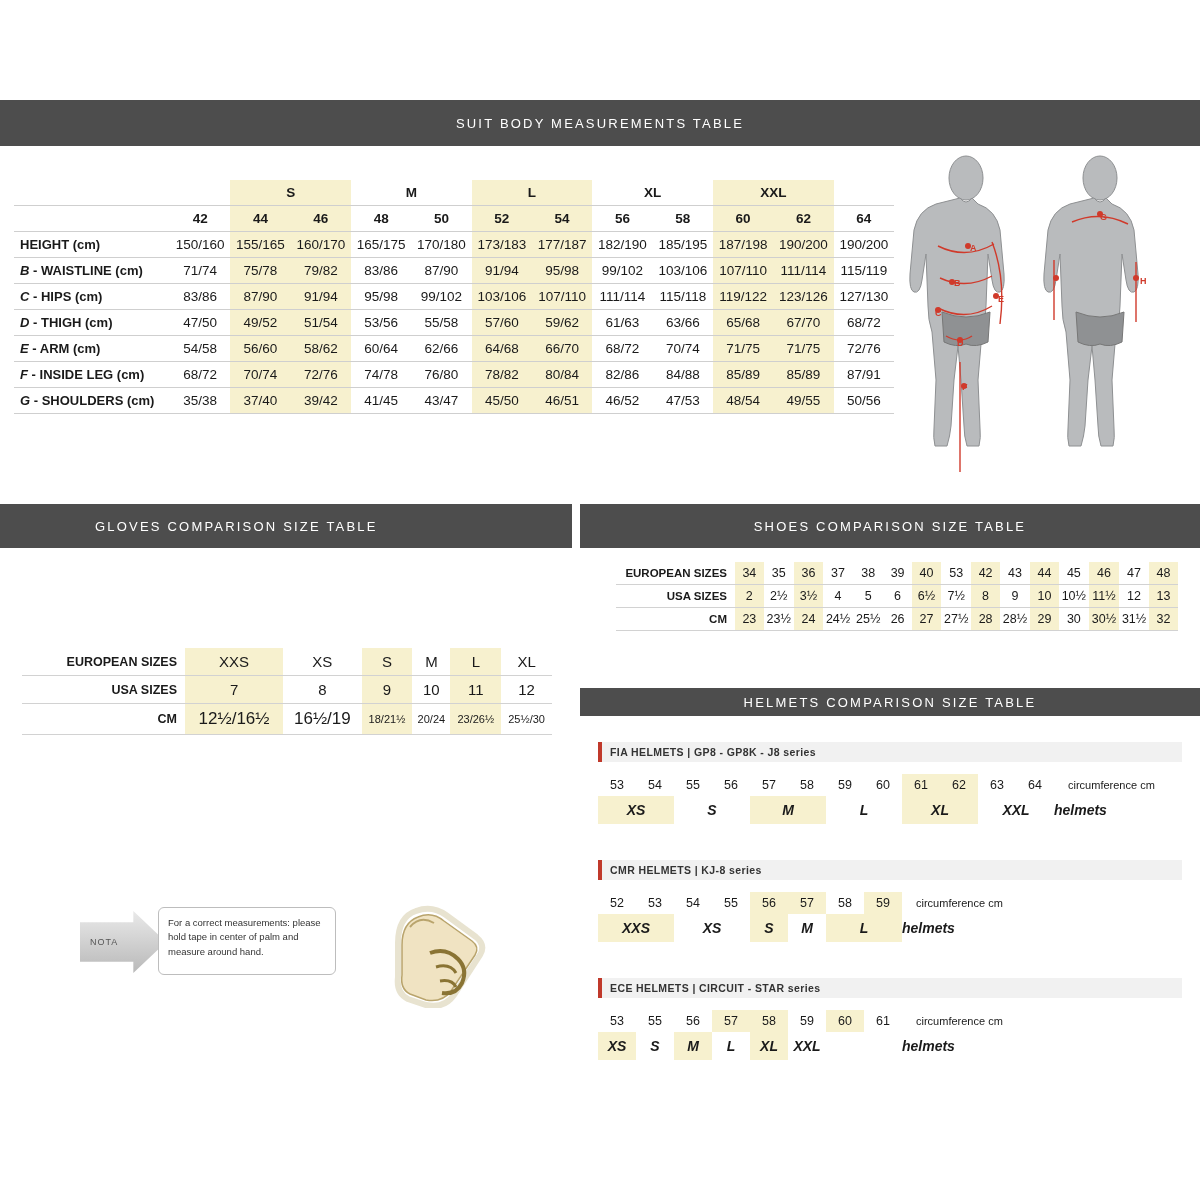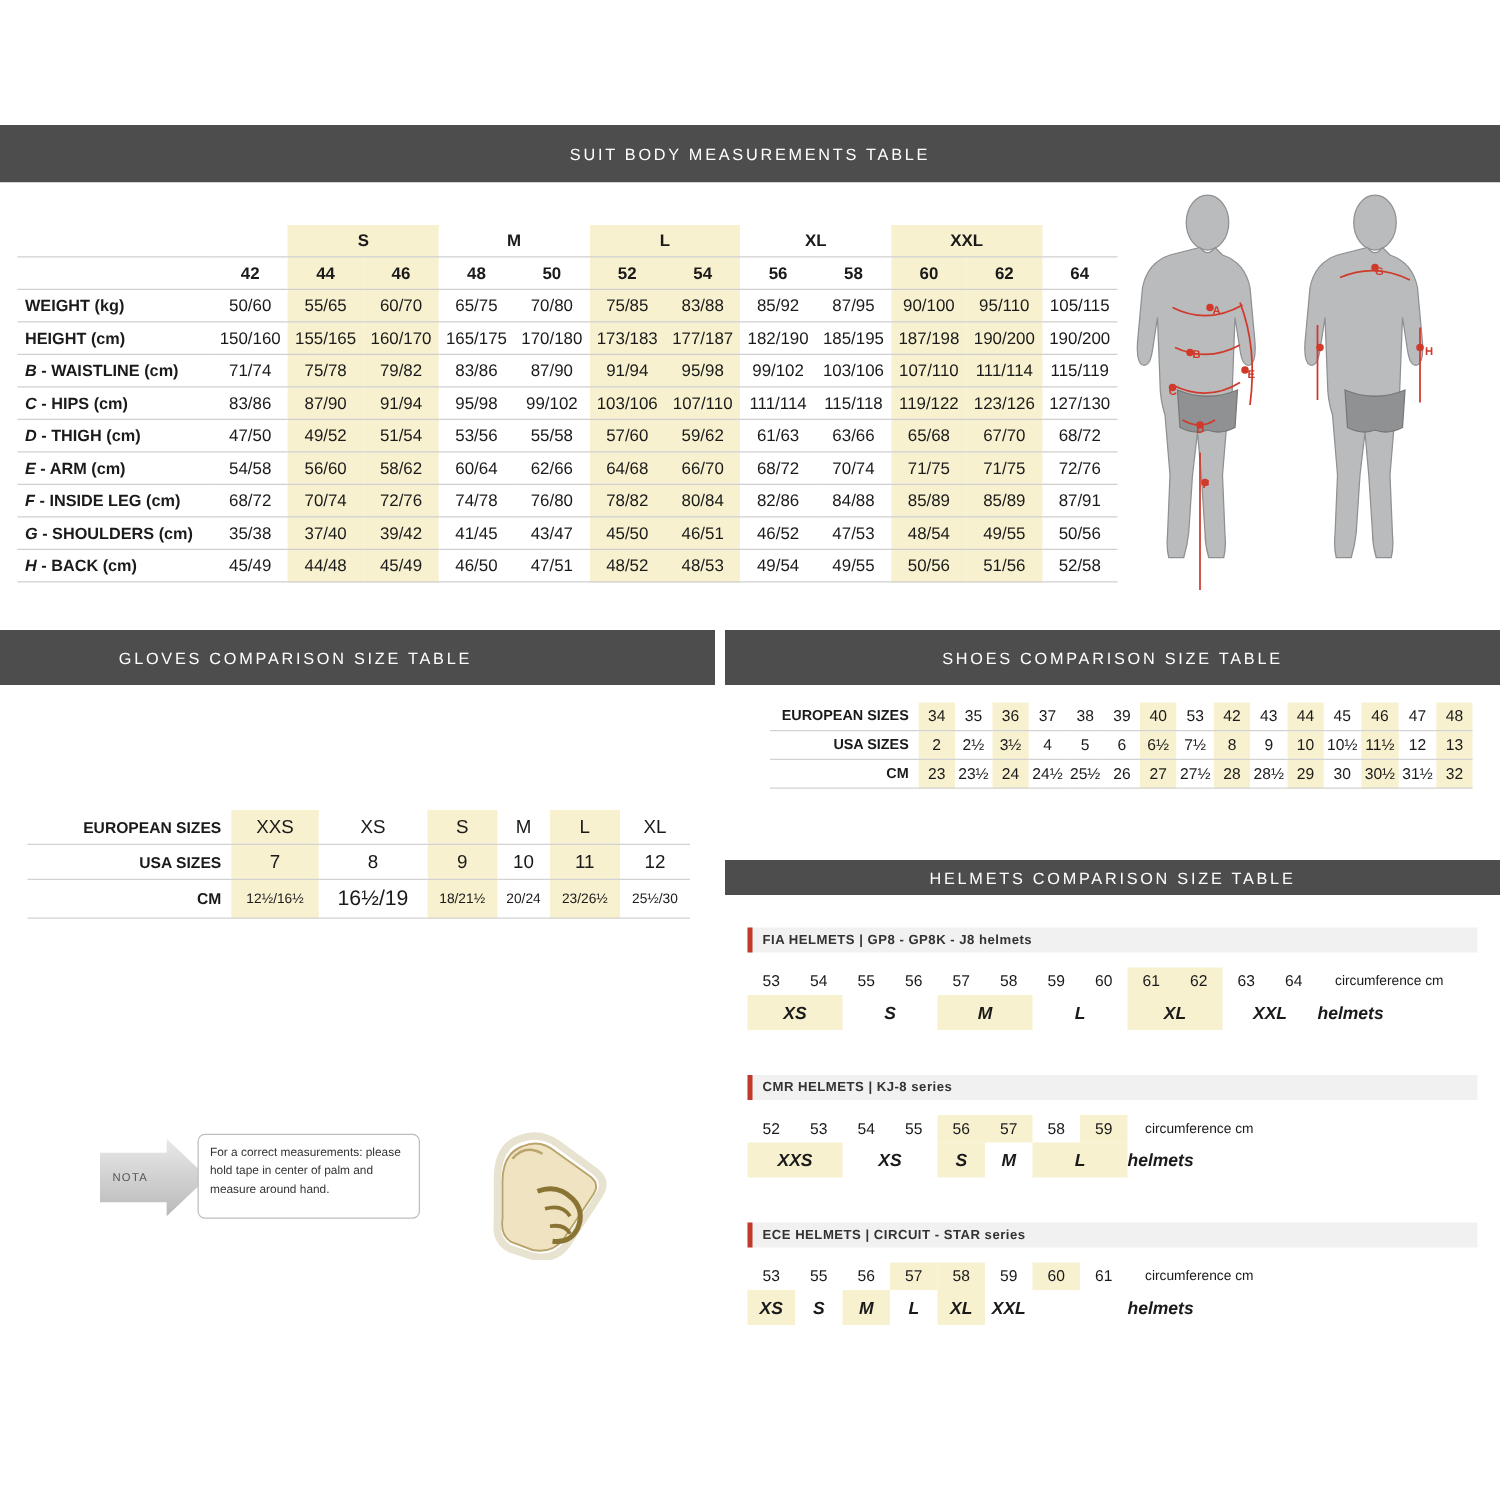--- a/index.html
+++ b/index.html
@@ -117,35 +117,20 @@
           <td class="hl">52</td>
           <td class="hl">54</td>
           <td>56</td>
           <td>58</td>
           <td class="hl">60</td>
           <td class="hl">62</td>
           <td>64</td>
         </tr>
 
         <tr>
-          <td class="rowlab"><i></i><span>WEIGHT (kg)</span></td>
-          <td>50/60</td>
-          <td class="hl">55/65</td>
-          <td class="hl">60/70</td>
-          <td>65/75</td>
-          <td>70/80</td>
-          <td class="hl">75/85</td>
-          <td class="hl">83/88</td>
-          <td>85/92</td>
-          <td>87/95</td>
-          <td class="hl">90/100</td>
-          <td class="hl">95/110</td>
-          <td>105/115</td>
-        </tr>
-        <tr>
           <td class="rowlab"><i></i><span>HEIGHT (cm)</span></td>
           <td>150/160</td>
           <td class="hl">155/165</td>
           <td class="hl">160/170</td>
           <td>165/175</td>
           <td>170/180</td>
           <td class="hl">173/183</td>
           <td class="hl">177/187</td>
           <td>182/190</td>
           <td>185/195</td>
@@ -235,35 +220,20 @@
           <td class="hl">39/42</td>
           <td>41/45</td>
           <td>43/47</td>
           <td class="hl">45/50</td>
           <td class="hl">46/51</td>
           <td>46/52</td>
           <td>47/53</td>
           <td class="hl">48/54</td>
           <td class="hl">49/55</td>
           <td>50/56</td>
-        </tr>
-        <tr>
-          <td class="rowlab"><i>H</i> <span>- BACK (cm)</span></td>
-          <td>45/49</td>
-          <td class="hl">44/48</td>
-          <td class="hl">45/49</td>
-          <td>46/50</td>
-          <td>47/51</td>
-          <td class="hl">48/52</td>
-          <td class="hl">48/53</td>
-          <td>49/54</td>
-          <td>49/55</td>
-          <td class="hl">50/56</td>
-          <td class="hl">51/56</td>
-          <td>52/58</td>
         </tr>
       </tbody>
     </table>
 
     <div class="figures">
       <svg width="290" height="345" viewBox="0 0 290 345">
         <g fill="#b9bbbd" stroke="#8e9092" stroke-width="1">
 
           <ellipse cx="62" cy="28" rx="17" ry="22"></ellipse>
           <path d="M56 48 q6 8 12 0 l6 6 q18 6 22 26 l4 44 q1 16 -4 18 q-6 2 -8 -12 l-4 -26 l-2 52 q0 14 -4 26 l-4 48 l2 48 q1 10 -1 18 l-12 0 q-3 -10 -3 -20 l-3 -46 l-3 -34 l-4 34 l-3 46 q-1 10 -4 20 l-12 0 q-2 -8 -1 -18 l2 -48 l-4 -48 q-4 -12 -4 -26 l-2 -52 l-4 26 q-2 14 -8 12 q-5 -2 -4 -18 l4 -44 q4 -20 22 -26 z"></path>
@@ -329,21 +299,21 @@
           <td class="rowlab">USA SIZES</td>
           <td class="hl big">7</td>
           <td class="big">8</td>
           <td class="hl big">9</td>
           <td class="big">10</td>
           <td class="hl big">11</td>
           <td class="big">12</td>
         </tr>
         <tr>
           <td class="rowlab">CM</td>
-          <td class="hl" style="font-size:11px">12½/16½</td>
+          <td class="hl" style="font-size:17px">12½/16½</td>
           <td style="font-size:17px">16½/19</td>
           <td class="hl" style="font-size:11px">18/21½</td>
           <td style="font-size:11px">20/24</td>
           <td class="hl" style="font-size:11px">23/26½</td>
           <td style="font-size:11px">25½/30</td>
         </tr>
       </tbody>
     </table>
 
     <div class="nota-wrap">
@@ -424,21 +394,21 @@
           <td class="hl">32</td>
         </tr>
       </tbody>
     </table>
   </div>
 
   <div class="band" id="helmets-band">HELMETS COMPARISON SIZE TABLE</div>
 
   <div id="helmets-body">
 
-    <div class="hsub" style="top:10px;">FIA HELMETS  |  GP8 - GP8K - J8 helmets</div>
+    <div class="hsub" style="top:10px;">FIA HELMETS  |  GP8 - GP8K - J8 series</div>
     <table class="helm" style="top:42px;">
       <tbody>
         <tr>
           <td>53</td>
           <td>54</td>
           <td>55</td>
           <td>56</td>
           <td>57</td>
           <td>58</td>
           <td>59</td>

